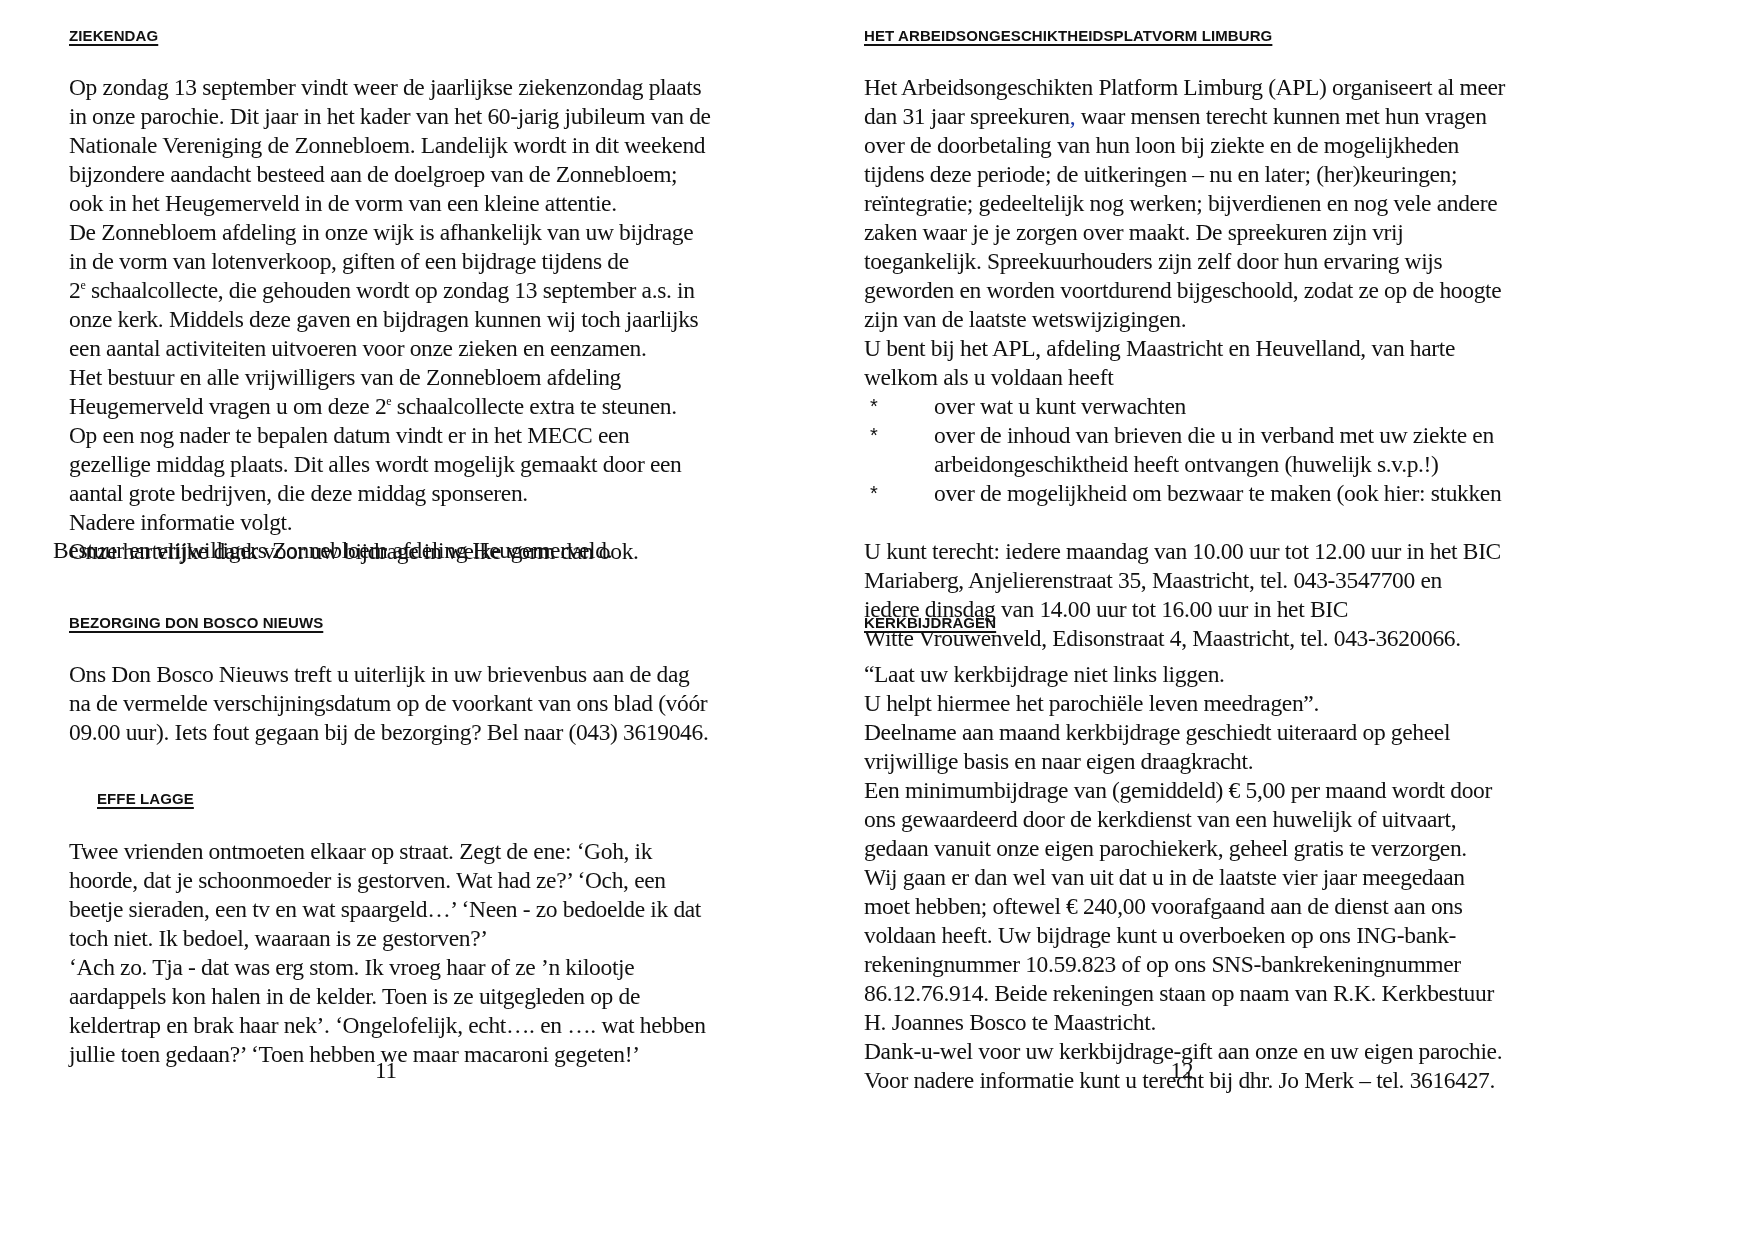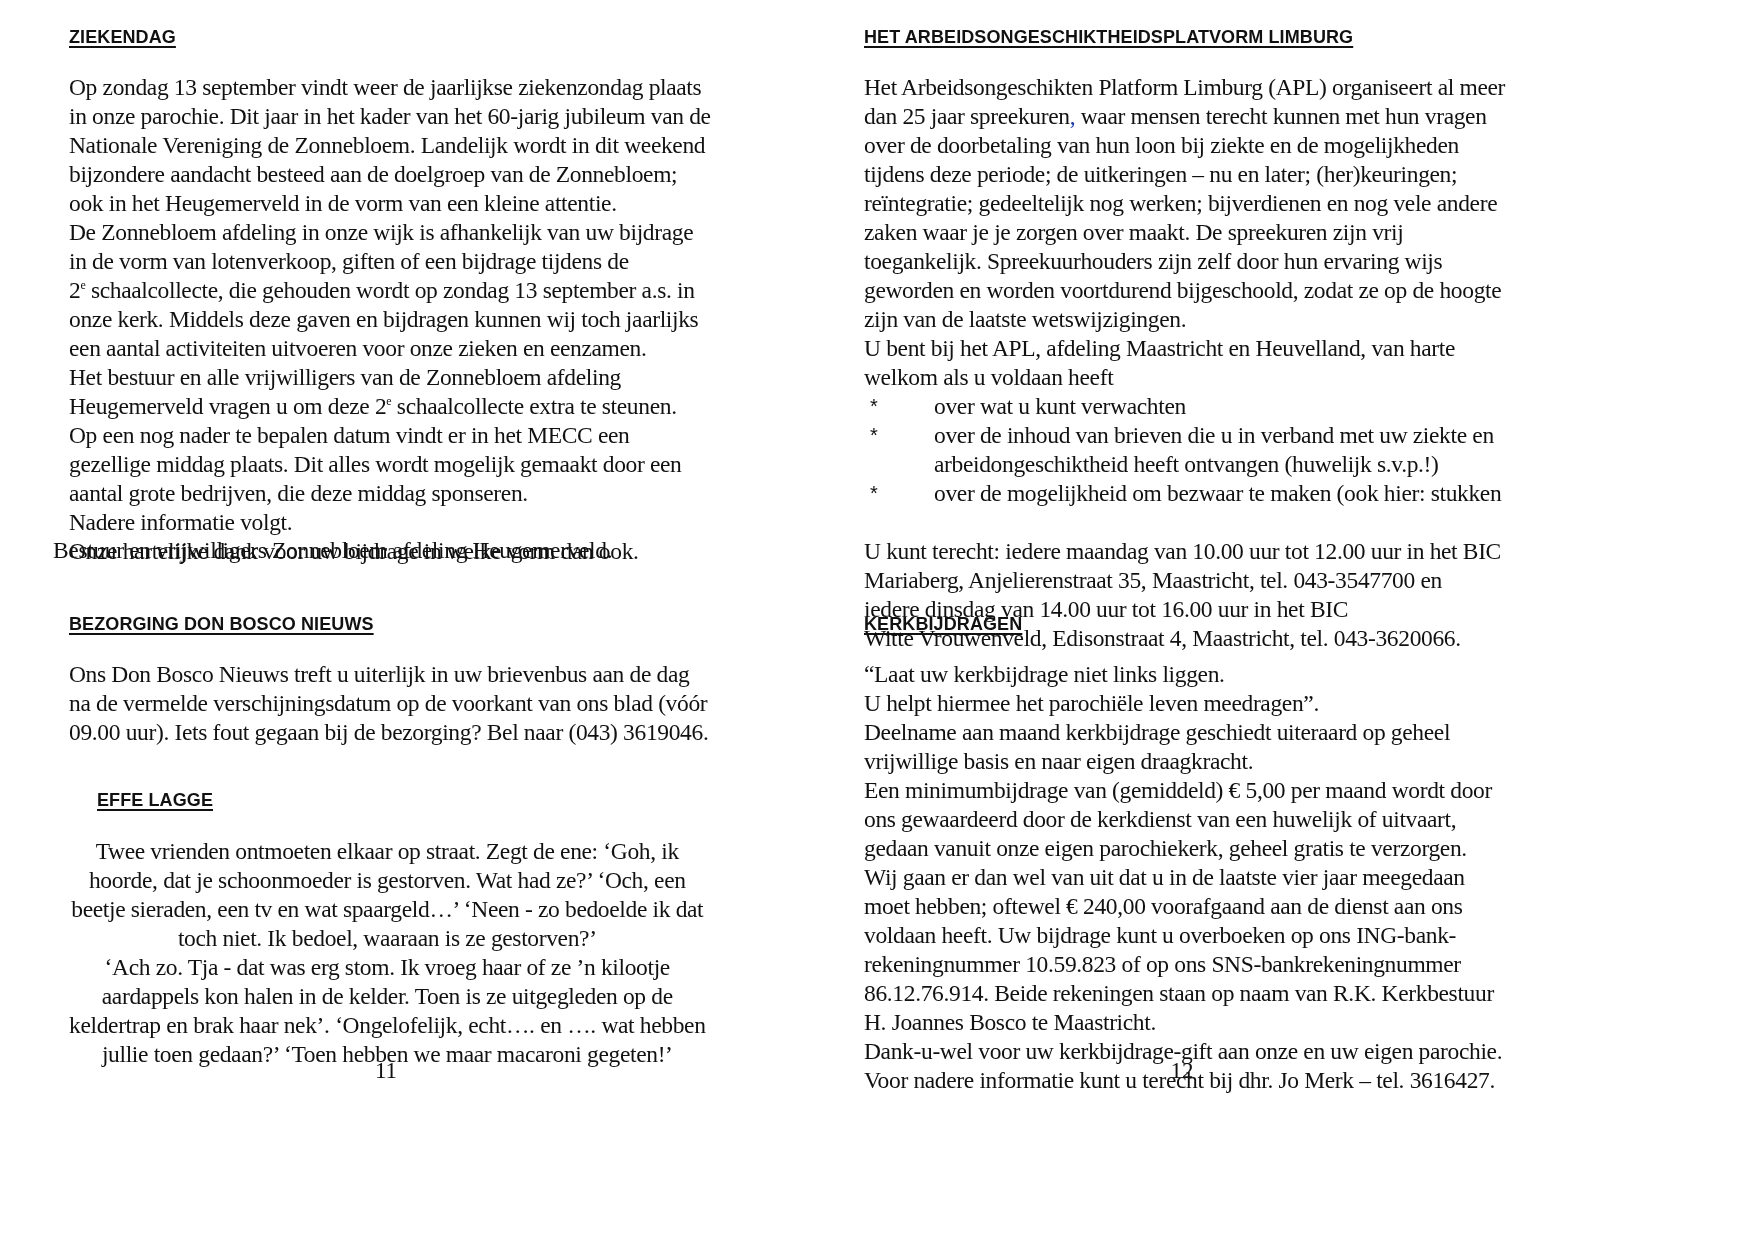--- a/index.html
+++ b/index.html
@@ -20,21 +20,21 @@
       top: 0;
       height: 1240px;
     }
     .page-left { left: 0; width: 877px; }
     .page-right { left: 877px; width: 877px; }
 
     .heading {
       position: absolute;
       font-family: "Liberation Sans", "DejaVu Sans", sans-serif;
       font-weight: bold;
-      font-size: 18px;
+      font-size: 15px;
       text-decoration: underline;
       text-decoration-thickness: 2px;
       text-underline-offset: 3px;
       letter-spacing: 0.1px;
       white-space: nowrap;
     }
     .block {
       position: absolute;
       font-size: 23.5px;
       line-height: 29px;
@@ -106,41 +106,41 @@
   <div class="heading" style="left:69px; top:614px;">BEZORGING DON BOSCO NIEUWS</div>
 
   <div class="block" style="left:69px; top:660px;">
     <span class="line">Ons Don Bosco Nieuws treft u uiterlijk in uw brievenbus aan de dag</span>
     <span class="line">na de vermelde verschijningsdatum op de voorkant van ons blad (vóór</span>
     <span class="line">09.00 uur). Iets fout gegaan bij de bezorging? Bel naar (043) 3619046.</span>
   </div>
 
   <div class="heading" style="left:69px; top:790px;margin-left:28px;">EFFE LAGGE</div>
 
-  <div class="block" style="left:69px; top:837px;text-align:center;">
+  <div class="block" style="left:69px; top:837px;">
     <span class="line">Twee vrienden ontmoeten elkaar op straat. Zegt de ene: ‘Goh, ik</span>
     <span class="line">hoorde, dat je schoonmoeder is gestorven. Wat had ze?’ ‘Och, een</span>
     <span class="line">beetje sieraden, een tv en wat spaargeld…’ ‘Neen - zo bedoelde ik dat</span>
     <span class="line">toch niet. Ik bedoel, waaraan is ze gestorven?’</span>
     <span class="line">‘Ach zo. Tja - dat was erg stom. Ik vroeg haar of ze ’n kilootje</span>
     <span class="line">aardappels kon halen in de kelder. Toen is ze uitgegleden op de</span>
     <span class="line">keldertrap en brak haar nek’. ‘Ongelofelijk, echt…. en …. wat hebben</span>
     <span class="line">jullie toen gedaan?’ ‘Toen hebben we maar macaroni gegeten!’</span>
   </div>
 
   <div class="page-number" style="left:356px; top:1056px;">11</div>
 </div>
 
 <div class="page page-right">
 
   <div class="heading" style="left:-13px; top:27px;">HET ARBEIDSONGESCHIKTHEIDSPLATVORM LIMBURG</div>
 
   <div class="block" style="left:-13px; top:73px;">
     <span class="line">Het Arbeidsongeschikten Platform Limburg (APL) organiseert al meer</span>
-    <span class="line"><span>dan 25 jaar spreekuren</span><span class="blue-comma">,</span><span> waar mensen terecht kunnen met hun vragen</span></span>
+    <span class="line"><span>dan 31 jaar spreekuren</span><span class="blue-comma">,</span><span> waar mensen terecht kunnen met hun vragen</span></span>
     <span class="line">over de doorbetaling van hun loon bij ziekte en de mogelijkheden</span>
     <span class="line">tijdens deze periode; de uitkeringen – nu en later; (her)keuringen;</span>
     <span class="line">reïntegratie; gedeeltelijk nog werken; bijverdienen en nog vele andere</span>
     <span class="line">zaken waar je je zorgen over maakt. De spreekuren zijn vrij</span>
     <span class="line">toegankelijk. Spreekuurhouders zijn zelf door hun ervaring wijs</span>
     <span class="line">geworden en worden voortdurend bijgeschoold, zodat ze op de hoogte</span>
     <span class="line">zijn van de laatste wetswijzigingen.</span>
     <span class="line">U bent bij het APL, afdeling Maastricht en Heuvelland, van harte</span>
     <span class="line">welkom als u voldaan heeft</span>
   </div>

